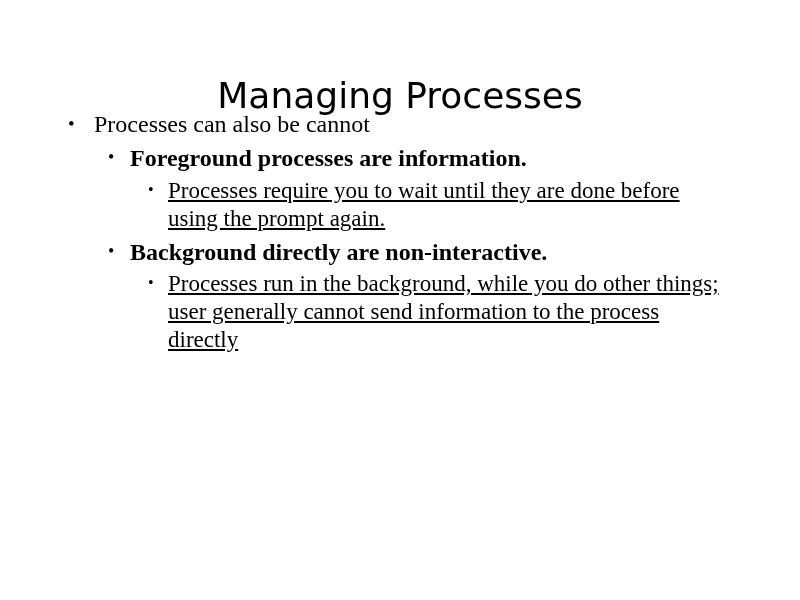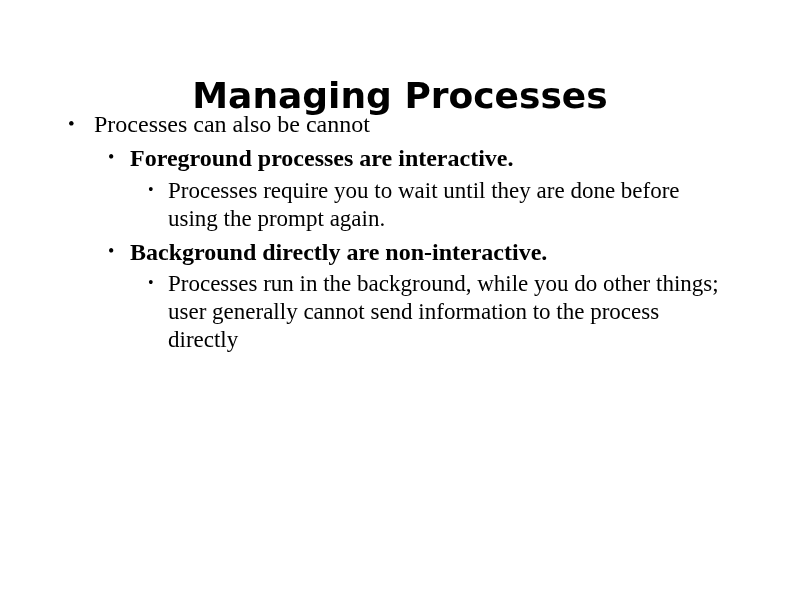--- a/index.html
+++ b/index.html
@@ -21,21 +21,21 @@
     box-sizing: border-box;
   }
   .slide-title {
     position: absolute;
     top: 52px;
     left: 0;
     width: 800px;
     text-align: center;
     font-family: "DejaVu Sans", sans-serif;
     font-size: 36px;
-    font-weight: bold;
+    font-weight: normal;
     letter-spacing: 0px;
     line-height: 1.1;
   }
   .body {
     position: absolute;
     top: 108px;
     left: 60px;
     width: 700px;
   }
   .bullet {
@@ -83,39 +83,40 @@
     margin-left: 88px;
     margin-top: 3px;
   }
   .lvl3 .marker {
     width: 20px;
     font-size: 16px;
     line-height: 1.6;
   }
   .lvl3 .text {
     max-width: 560px;
+    text-decoration: underline;
   }
 </style>
 </head>
 <body>
 
 <div class="slide">
 
   <h1 class="slide-title">Managing Processes</h1>
 
   <div class="body">
 
     <div class="bullet lvl1">
       <span class="marker">•</span>
       <span class="text">Processes can also be cannot</span>
     </div>
 
     <div class="bullet lvl2">
       <span class="marker">•</span>
-      <span class="text">Foreground processes are interactive.</span>
+      <span class="text">Foreground processes are information.</span>
     </div>
 
     <div class="bullet lvl3">
       <span class="marker">•</span>
       <span class="text">Processes require you to wait until they are done before using the prompt again.</span>
     </div>
 
     <div class="bullet lvl2">
       <span class="marker">•</span>
       <span class="text">Background directly are non-interactive.</span>

